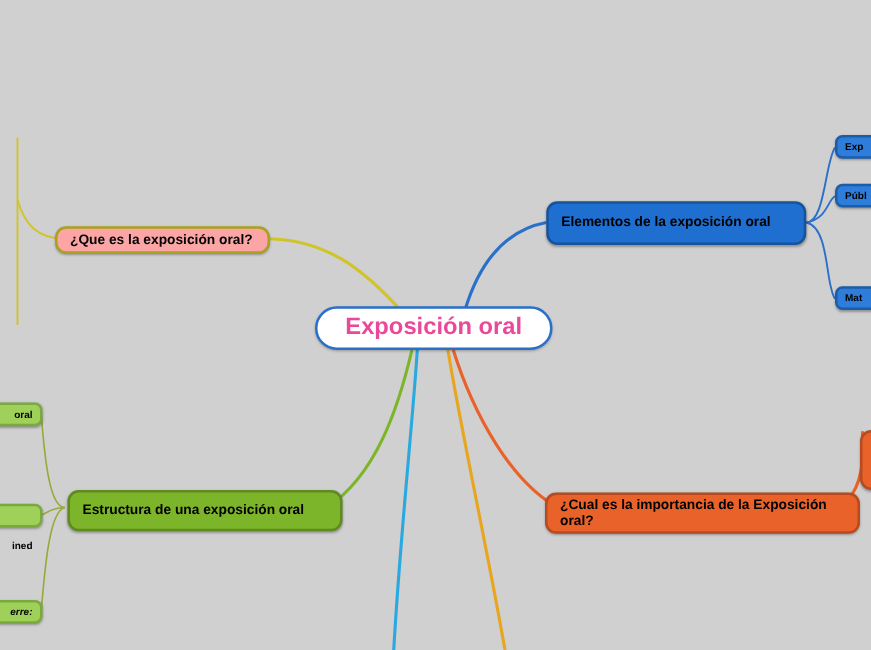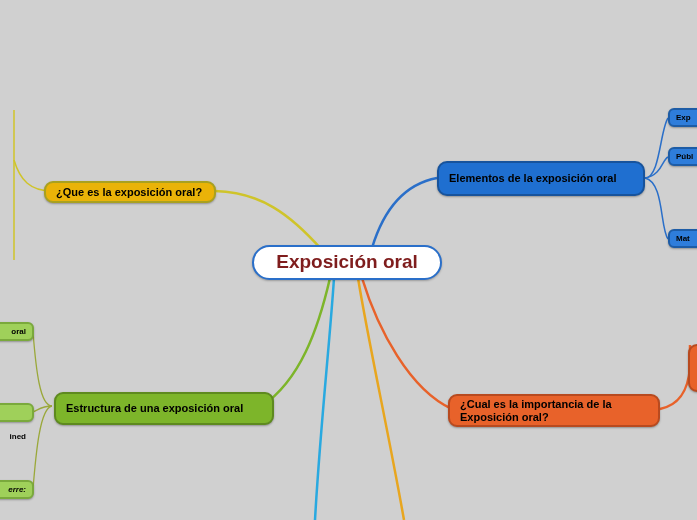--- a/index.html
+++ b/index.html
@@ -28,21 +28,21 @@
     width: 697px;
     height: 520px;
     pointer-events: none;
   }
   .node {
     position: absolute;
     box-sizing: border-box;
     display: flex;
     align-items: center;
     font-weight: bold;
-    color: #7f1d1d;
+    color: #ec4899;
     line-height: 1.18;
   }
   .node.root {
     background: #ffffff;
     border: 2px solid #2a6fc9;
     border-radius: 20px;
     font-size: 19px;
     justify-content: center;
     box-shadow: 0 1px 2px rgba(0,0,0,0.25);
   }
@@ -52,21 +52,21 @@
     padding: 6px 10px;
     box-shadow: 0 1px 2px rgba(0,0,0,0.3);
   }
   .node.lvl2 {
     border-radius: 6px;
     font-size: 8px;
     padding: 4px 6px;
     box-shadow: 0 1px 2px rgba(0,0,0,0.3);
   }
   .n-blue   { background: #1f6fd0; border: 2px solid #17539c; color: #000; }
-  .n-yellow { background: #eab308; border: 2px solid #a9a11f; color: #000; }
+  .n-yellow { background: #fca5a5; border: 2px solid #a9a11f; color: #000; }
   .n-green  { background: #7db52a; border: 2px solid #5e8a1f; color: #000; }
   .n-orange { background: #e8622a; border: 2px solid #b84a1f; color: #000; }
   .n-blue2  { background: #2e7ddb; border: 2px solid #1d5ca6; color: #000; }
   .n-green2 { background: #9fd05a; border: 2px solid #7aa93c; color: #000; }
 </style>
 </head>
 <body>
 
 <div id="canvas">
 
@@ -95,21 +95,21 @@
 
     <path d="M 334 278 C 330 340 320 430 315 520" stroke="#29a9e0" stroke-width="2.5" fill="none"></path>
 
     <path d="M 358 278 C 368 340 390 440 404 520" stroke="#e8a61f" stroke-width="2.5" fill="none"></path>
   </svg>
 
   <div class="node root" style="left:252px; top:245px; width:190px; height:35px;">
     <span>Exposición oral</span>
   </div>
 
-  <div class="node lvl1 n-blue" style="left:437px; top:161px; width:208px; height:35px;border-radius:10px;">
+  <div class="node lvl1 n-blue" style="left:437px; top:161px; width:208px; height:35px;">
     <span>Elementos de la exposición oral</span>
   </div>
 
   <div class="node lvl2 n-blue2" style="left:668px; top:108px; width:38px; height:19px;">
     <span>Exp</span>
   </div>
   <div class="node lvl2 n-blue2" style="left:668px; top:147px; width:38px; height:19px;">
     <span>Públ</span>
   </div>
   <div class="node lvl2 n-blue2" style="left:668px; top:229px; width:38px; height:19px;">
@@ -127,19 +127,19 @@
   <div class="node lvl2 n-green2" style="left:-16px; top:322px; width:50px; height:19px;">
     <span style="margin-left:auto;">oral</span>
   </div>
   <div class="node lvl2 n-green2" style="left:-16px; top:403px; width:50px; height:19px;">
     <span style="margin-left:auto;margin-top:48px;">ined</span>
   </div>
   <div class="node lvl2 n-green2" style="left:-16px; top:480px; width:50px; height:19px;">
     <span style="margin-left:auto;font-style:italic;">erre:</span>
   </div>
 
-  <div class="node lvl1 n-orange" style="left:448px; top:394px; width:212px; height:33px;justify-content:flex-end;">
+  <div class="node lvl1 n-orange" style="left:436px; top:394px; width:252px; height:33px;justify-content:flex-end;">
     <span>¿Cual es la importancia de la Exposición oral?</span>
   </div>
 
   <div class="node lvl1 n-orange" style="left:688px; top:344px; width:40px; height:48px; border-radius:9px;"></div>
 
 </div>
 
 </body></html>

